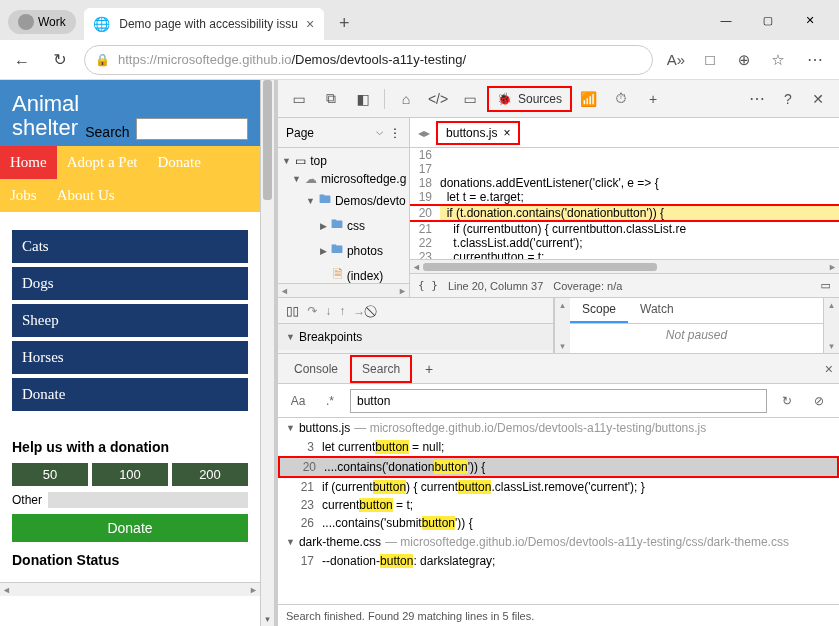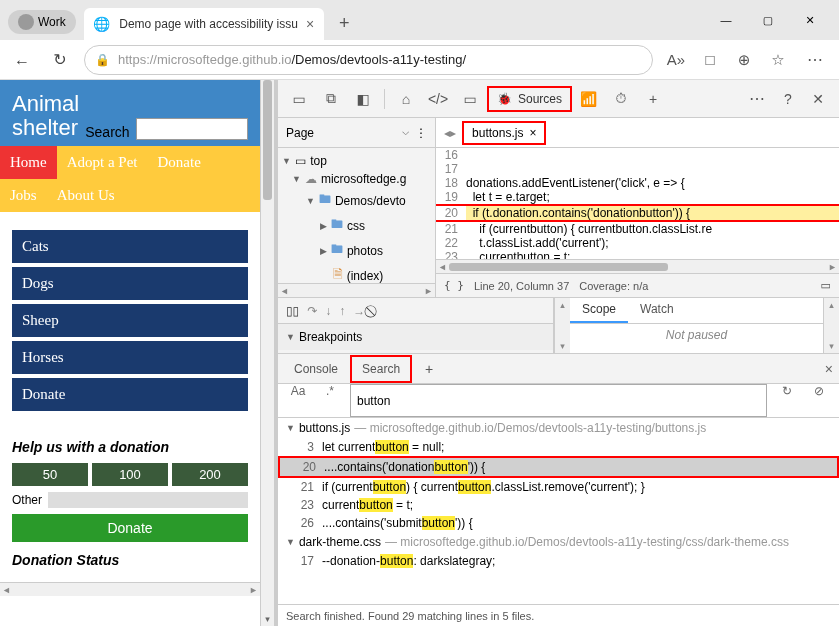--- a/index.html
+++ b/index.html
@@ -33,39 +33,39 @@
 .page-title { color: #fff; font-size: 22px; line-height: 1.1; font-family: Georgia, serif; }
 .search-lbl { color: #000; font-size: 14px; margin-left: 6px; }
 .search-field { background: #fff; height: 22px; flex: 1; margin-left: 6px; border: 1px solid #999; }
 .page-nav { background: #ffcb3d; padding: 0; }
 .nav-row { display: flex; }
 .nav-item { padding: 8px 10px; color: #fff; font-family: Georgia, serif; font-size: 15px; }
 .nav-item.active { background: #e33; }
 .cat-list { padding: 18px 12px 8px; }
 .cat-item { background: #1a3a6e; color: #fff; padding: 8px 10px; margin-bottom: 4px; font-family: Georgia, serif; font-size: 15px; }
 .donation-section { padding: 6px 12px; }
-.donation-title { font-weight: bold; font-size: 14px; margin: 10px 0 8px; font-style: italic; }
+.donation-title { font-weight: bold; font-size: 14px; margin: 10px 0 8px; }
 .donate-btns { display: flex; gap: 4px; border-radius: 9px; }
 .donate-btn { flex: 1; background: #3a5a3a; color: #fff; text-align: center; padding: 4px 0; font-size: 13px; }
 .other-row { display: flex; align-items: center; margin-top: 6px; }
 .other-bar { flex: 1; height: 16px; background: #ddd; margin-left: 6px; }
 .big-donate { background: #2a9a2a; color: #fff; text-align: center; padding: 6px 0; margin-top: 6px; font-size: 14px; }
 .page-scrollbar { width: 14px; background: #f0f0f0; border-left: 1px solid #ccc; position: relative; }
 .page-thumb { position: absolute; top: 0; left: 2px; right: 2px; height: 120px; background: #bbb; border-radius: 3px; }
 .page-arrow { position: absolute; left: 0; right: 0; height: 14px; display: flex; align-items: center; justify-content: center; font-size: 9px; color: #666; }
 
 .devtools { flex: 1; background: #f3f3f3; display: flex; flex-direction: column; }
 .dt-toolbar { height: 38px; background: #f3f3f3; border-bottom: 1px solid #ccc; display: flex; align-items: center; padding: 0 6px; gap: 2px; }
 .dt-tool-btn { width: 30px; height: 30px; display: flex; align-items: center; justify-content: center; font-size: 14px; color: #555; }
 .dt-divider { width: 1px; height: 20px; background: #ccc; margin: 0 4px; }
 .sources-btn { display: flex; align-items: center; gap: 6px; padding: 4px 8px; border: 2px solid red; color: #333; }
 .dt-rtools { margin-left: auto; display: flex; align-items: center; }
 .dt-upper { display: flex; height: 180px; border-bottom: 1px solid #ccc; }
 
-.nav-panel { width: 158px; background: #f3f3f3; border-right: 1px solid #ccc; display: flex; flex-direction: column; }
+.nav-panel { width: 132px; background: #f3f3f3; border-right: 1px solid #ccc; display: flex; flex-direction: column; }
 .nav-panel-hdr { height: 30px; display: flex; align-items: center; padding: 0 8px; gap: 6px; font-size: 12px; border-bottom: 1px solid #ccc; }
 .nav-caret { font-size: 9px; color: #666; }
 .nav-tree { flex: 1; padding: 4px 0; font-size: 12px; overflow: hidden; }
 .tree-row { display: flex; align-items: center; padding: 2px 4px; gap: 4px; white-space: nowrap; }
 .tree-indent-1 { padding-left: 14px; }
 .tree-indent-2 { padding-left: 28px; }
 .tree-indent-3 { padding-left: 42px; }
 .folder-icon { color: #6aa0d8; }
 .file-icon { color: #d88b3a; }
 .cloud-icon { color: #888; }
@@ -94,21 +94,21 @@
 .scope-tab { padding: 4px 12px; font-size: 12px; color: #555; }
 .scope-tab.active { border-bottom: 2px solid #3b99fc; color: #333; }
 .not-paused { text-align: center; font-style: italic; color: #888; padding: 4px; font-size: 12px; }
 .mid-scroll { width: 16px; background:#f0f0f0;border-left:1px solid #ccc;display:flex;flex-direction:column;align-items:center;justify-content:space-between;font-size:9px;color:#888;padding:2px 0;}
 
 .drawer { flex: 1; display: flex; flex-direction: column; background: #fff; }
 .drawer-tabs { height: 30px; display: flex; align-items: center; border-bottom: 1px solid #ccc; padding: 0 6px; gap: 2px; background:#f3f3f3;}
 .drawer-tab { padding: 5px 10px; font-size: 12px; color: #555; }
 .drawer-tab.active { border: 2px solid red; background: #f3f3f3; }
 .drawer-close { margin-left: auto; font-size: 14px; color: #666; }
-.search-bar { height: 34px; display: flex; padding: 0 8px; gap: 8px; border-bottom: 1px solid #ccc; }
+.search-bar { height: 34px; display: flex; align-items: center; padding: 0 8px; gap: 8px; border-bottom: 1px solid #ccc; }
 .search-input { flex: 1; border: 1px solid #aaa; padding: 4px 6px; font-size: 12px; }
 .aa-btn, .regex-btn, .refresh-btn, .clear-btn { width: 24px; text-align: center; color: #666; }
 .results { flex: 1; overflow: auto; font-size: 12px; }
 .result-file { padding: 3px 8px; display: flex; align-items: center; gap: 4px; }
 .result-file .fname { font-weight: normal; }
 .result-file .fpath { color: #999; }
 .result-line { padding: 2px 8px 2px 20px; display: flex; font-family: "Segoe UI"; }
 .result-line .rln { width: 24px; text-align: right; color: #666; padding-right: 8px; }
 .result-line .rct { flex: 1; }
 .result-line.sel { background: #d0d0d0; border: 2px solid red; }

